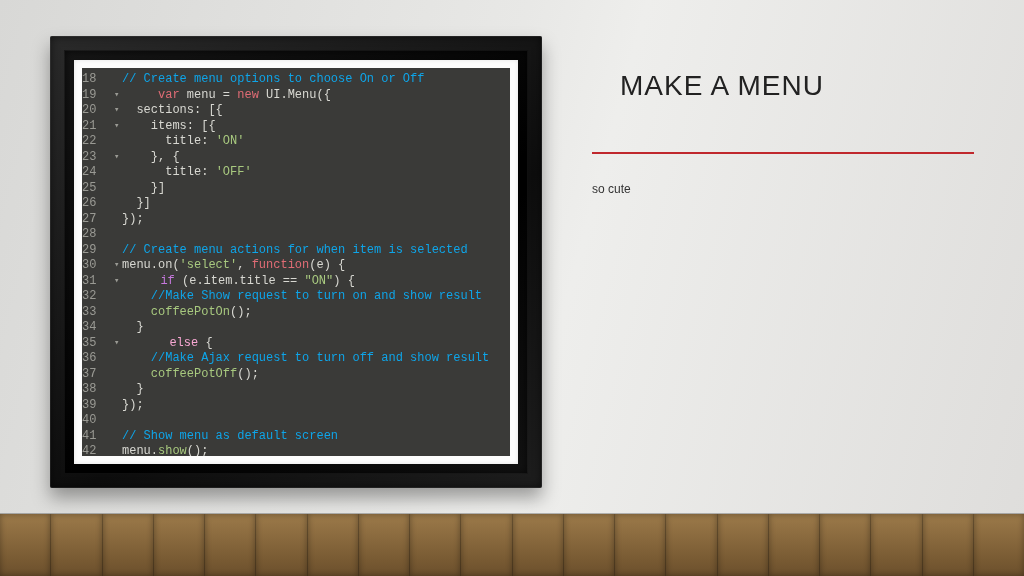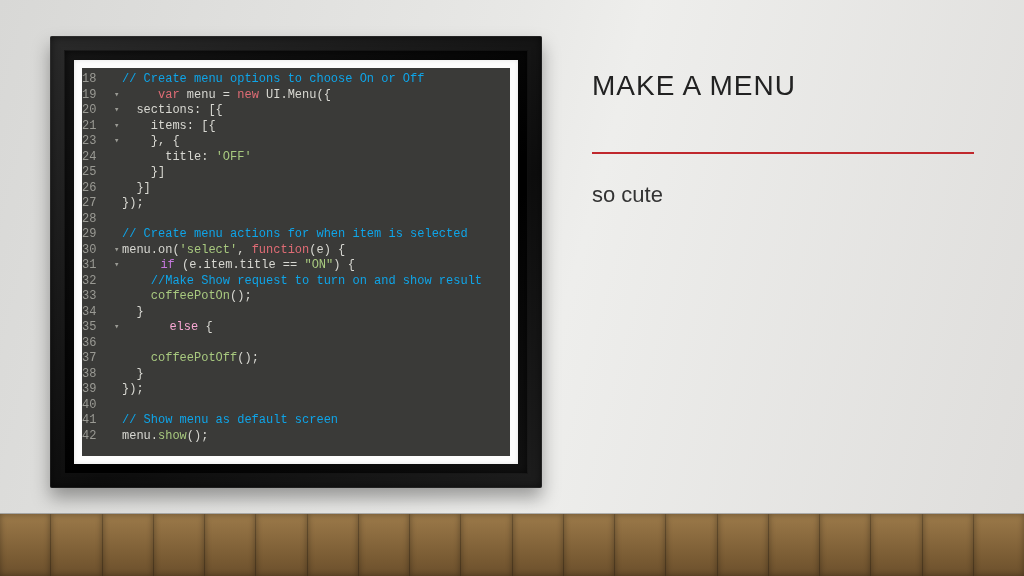--- a/index.html
+++ b/index.html
@@ -105,74 +105,75 @@
   .c-string  { color: #a8c97f; }       
   .c-func    { color: #e06c75; }       
   .c-call    { color: #a8c97f; }       
   .c-if      { color: #c678dd; margin-left: 24px; }
   .c-else    { color: #f9a8d4; margin-left: 33px; }
   .c-white   { color: #d8d8d2; }
 
   
   .title {
     position: absolute;
-    left: 592px;
+    left: 620px;
     top: 70px;
     font-size: 28px;
     letter-spacing: 1px;
     color: #222;
     font-weight: 400;
   }
   .divider {
     position: absolute;
     left: 592px;
     top: 152px;
     width: 382px;
     height: 0;
     border-top: 2px solid #c0282d;
   }
   .subtitle {
     position: absolute;
     left: 592px;
     top: 182px;
-    font-size: 22px;
+    font-size: 12px;
     color: #333;
   }
 </style>
 </head>
 <body>
 
 <div class="stage">
 
   <div class="title">MAKE A MENU</div>
   <div class="divider"></div>
   <div class="subtitle">so cute</div>
 
   <div class="frame-outer">
     <div class="frame-inner">
       <div class="mat">
         <div class="editor" id="editor">
             <div class="line"><span class="gutter">18</span><span class="marker"> </span><span class="code"><span class="c-comment">// Create menu options to choose On or Off</span></span></div>
             <div class="line"><span class="gutter">19</span><span class="marker">▾</span><span class="code"><span class="c-var">var </span><span class="c-white">menu </span><span class="c-white">= </span><span class="c-new">new </span><span class="c-white">UI.Menu({</span></span></div>
             <div class="line"><span class="gutter">20</span><span class="marker">▾</span><span class="code"><span class="c-white">  sections: [{</span></span></div>
             <div class="line"><span class="gutter">21</span><span class="marker">▾</span><span class="code"><span class="c-white">    items: [{</span></span></div>
+            <div class="line"><span class="gutter">22</span><span class="marker"> </span><span class="code"><span class="c-white">      title: </span><span class="c-string">'ON'</span></span></div>
             <div class="line"><span class="gutter">23</span><span class="marker">▾</span><span class="code"><span class="c-white">    }, {</span></span></div>
             <div class="line"><span class="gutter">24</span><span class="marker"> </span><span class="code"><span class="c-white">      title: </span><span class="c-string">'OFF'</span></span></div>
             <div class="line"><span class="gutter">25</span><span class="marker"> </span><span class="code"><span class="c-white">    }]</span></span></div>
             <div class="line"><span class="gutter">26</span><span class="marker"> </span><span class="code"><span class="c-white">  }]</span></span></div>
             <div class="line"><span class="gutter">27</span><span class="marker"> </span><span class="code"><span class="c-white">});</span></span></div>
             <div class="line"><span class="gutter">28</span><span class="marker"> </span><span class="code"><span class="c-white"></span></span></div>
             <div class="line"><span class="gutter">29</span><span class="marker"> </span><span class="code"><span class="c-comment">// Create menu actions for when item is selected</span></span></div>
             <div class="line"><span class="gutter">30</span><span class="marker">▾</span><span class="code"><span class="c-white">menu.on(</span><span class="c-string">'select'</span><span class="c-white">, </span><span class="c-func">function</span><span class="c-white">(e) {</span></span></div>
             <div class="line"><span class="gutter">31</span><span class="marker">▾</span><span class="code"><span class="c-white">  </span><span class="c-if">if</span><span class="c-white"> (e.item.title == </span><span class="c-string">"ON"</span><span class="c-white">) {</span></span></div>
             <div class="line"><span class="gutter">32</span><span class="marker"> </span><span class="code"><span class="c-white">    </span><span class="c-comment">//Make Show request to turn on and show result</span></span></div>
             <div class="line"><span class="gutter">33</span><span class="marker"> </span><span class="code"><span class="c-white">    </span><span class="c-call">coffeePotOn</span><span class="c-white">();</span></span></div>
             <div class="line"><span class="gutter">34</span><span class="marker"> </span><span class="code"><span class="c-white">  }</span></span></div>
             <div class="line"><span class="gutter">35</span><span class="marker">▾</span><span class="code"><span class="c-white">  </span><span class="c-else">else</span><span class="c-white"> {</span></span></div>
-            <div class="line"><span class="gutter">36</span><span class="marker"> </span><span class="code"><span class="c-white">    </span></span></div>
+            <div class="line"><span class="gutter">36</span><span class="marker"> </span><span class="code"><span class="c-white">    </span><span class="c-comment">//Make Ajax request to turn off and show result</span></span></div>
             <div class="line"><span class="gutter">37</span><span class="marker"> </span><span class="code"><span class="c-white">    </span><span class="c-call">coffeePotOff</span><span class="c-white">();</span></span></div>
             <div class="line"><span class="gutter">38</span><span class="marker"> </span><span class="code"><span class="c-white">  }</span></span></div>
             <div class="line"><span class="gutter">39</span><span class="marker"> </span><span class="code"><span class="c-white">});</span></span></div>
             <div class="line"><span class="gutter">40</span><span class="marker"> </span><span class="code"><span class="c-white"></span></span></div>
             <div class="line"><span class="gutter">41</span><span class="marker"> </span><span class="code"><span class="c-comment">// Show menu as default screen</span></span></div>
             <div class="line"><span class="gutter">42</span><span class="marker"> </span><span class="code"><span class="c-white">menu.</span><span class="c-call">show</span><span class="c-white">();</span></span></div>
           </div>
       </div>
     </div>
   </div>

